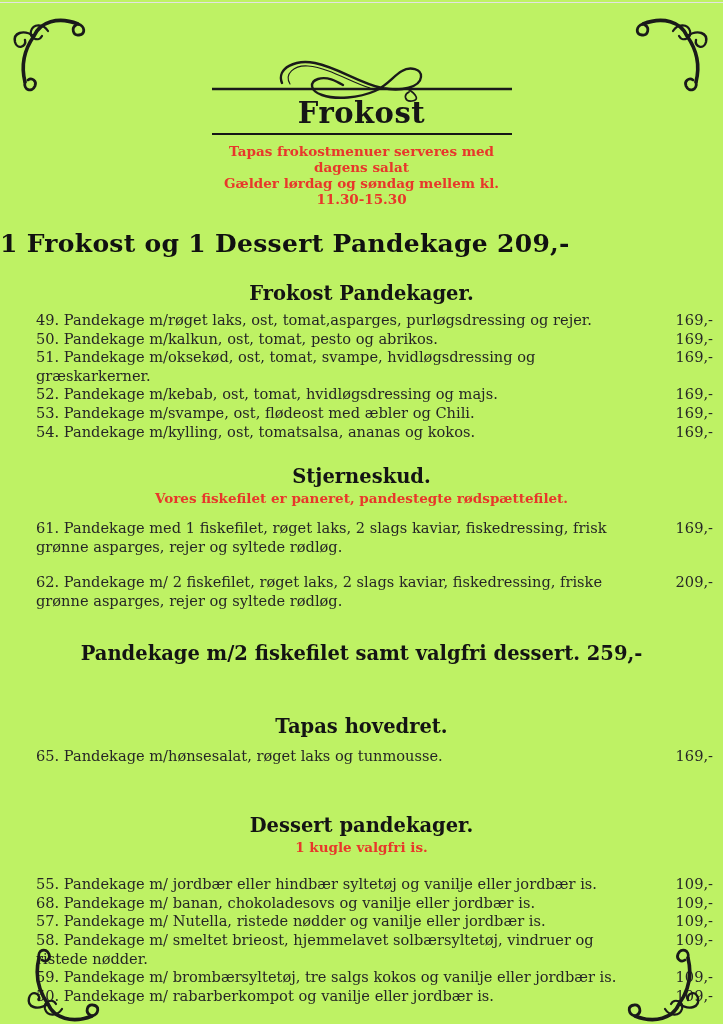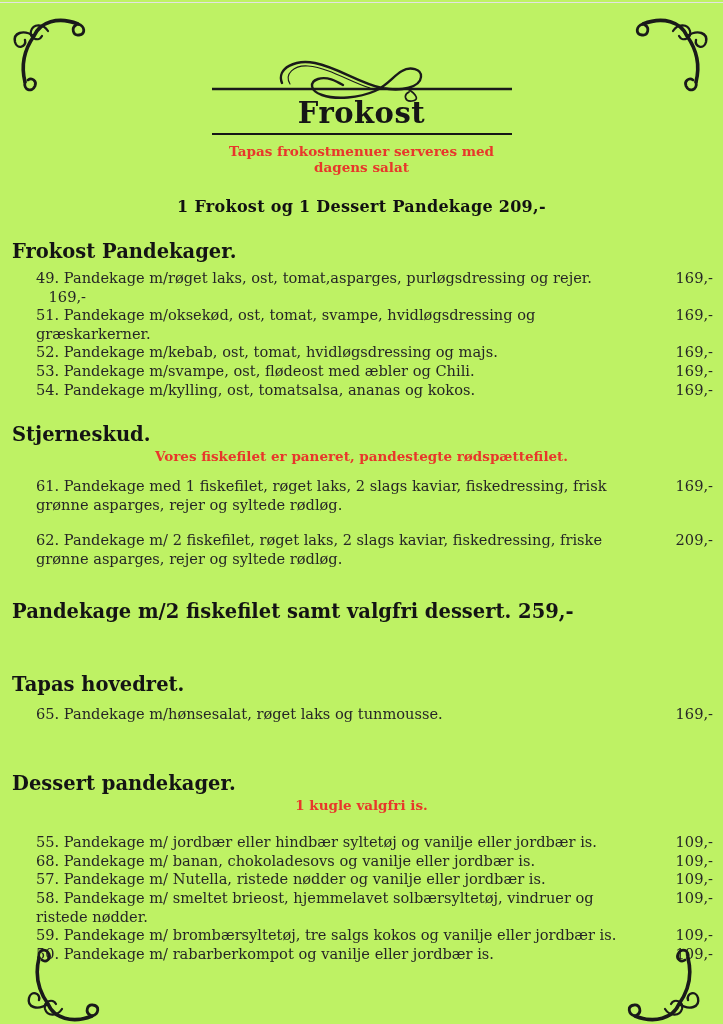--- a/index.html
+++ b/index.html
@@ -25,25 +25,25 @@
   .swirl{display:block;width:300px;height:46px;}
   .title{
     font-size:29px;font-weight:700;color:#161616;
     margin:-6px 0 0;padding-bottom:3px;
     border-bottom:2px solid #161616;
     letter-spacing:0.5px;
   }
   .rednote{color:#e8372b;font-weight:700;font-size:13.5px;line-height:16px;margin:0;}
   .head-notes{margin-top:8px;}
   .combo{
-    text-align:center;font-size:16px;font-weight:700;color:#111;
+    text-align:left;font-size:25px;font-weight:700;color:#111;
     margin:22px 0 0;letter-spacing:0.3px;
   }
   .section-heading{
-    text-align:left;font-size:19.5px;font-weight:700;color:#141414;
+    text-align:center;font-size:19.5px;font-weight:700;color:#141414;
     margin:24px 12px 0;
   }
   .section-note{text-align:center;margin-top:2px;}
   .items{margin-top:6px;}
   .row{
     display:flex;align-items:flex-start;
     padding:0 10px 0 36px;
     font-size:14.6px;line-height:18.6px;color:#262626;
   }
   .row .itext{flex:1;padding-right:14px;}
@@ -101,33 +101,35 @@
   <header class="masthead">
     <svg class="swirl" viewBox="0 0 300 46" fill="none" stroke="#1a1a1a" stroke-linecap="round">
       <line x1="0" y1="33" x2="300" y2="33" stroke-width="2.6"></line>
       <path d="M70,27 C64,12 84,3 103,7 C127,12 147,27 170,32 C190,36 208,31 209,21 C210,13 198,10 190,15 C181,20 176,29 163,35 C147,42 124,44 110,39 C98,35 97,26 106,23 C115,20 124,25 131,29" stroke-width="2.4"></path>
       <path d="M78,28 C72,18 82,9 96,10 C118,12 138,26 158,32" stroke-width="1.1"></path>
       <path d="M196,33 C204,38 208,44 200,45 C193,46 191,39 197,36" stroke-width="1.7"></path>
     </svg>
     <h1 class="title">Frokost</h1>
     <div class="head-notes">
       <p class="rednote">Tapas frokostmenuer serveres med dagens salat</p>
+      <p class="rednote">Gælder lørdag og søndag mellem kl. 11.30-15.30</p>
     </div>
   </header>
 
   <h2 class="combo">1 Frokost og 1 Dessert Pandekage 209,-</h2>
 
   <section>
     <h3 class="section-heading">Frokost Pandekager.</h3>
     <div class="items">
       <div class="row">
         <span class="itext">49. Pandekage m/røget laks, ost, tomat,asparges, purløgsdressing og rejer.</span>
         <span class="price">169,-</span>
       </div>
       <div class="row">
+        <span class="itext">50. Pandekage m/kalkun, ost, tomat, pesto og abrikos.</span>
         <span class="price">169,-</span>
       </div>
       <div class="row">
         <span class="itext">51. Pandekage m/oksekød, ost, tomat, svampe, hvidløgsdressing og græskarkerner.</span>
         <span class="price">169,-</span>
       </div>
       <div class="row">
         <span class="itext">52. Pandekage m/kebab, ost, tomat, hvidløgsdressing og majs.</span>
         <span class="price">169,-</span>
       </div>

